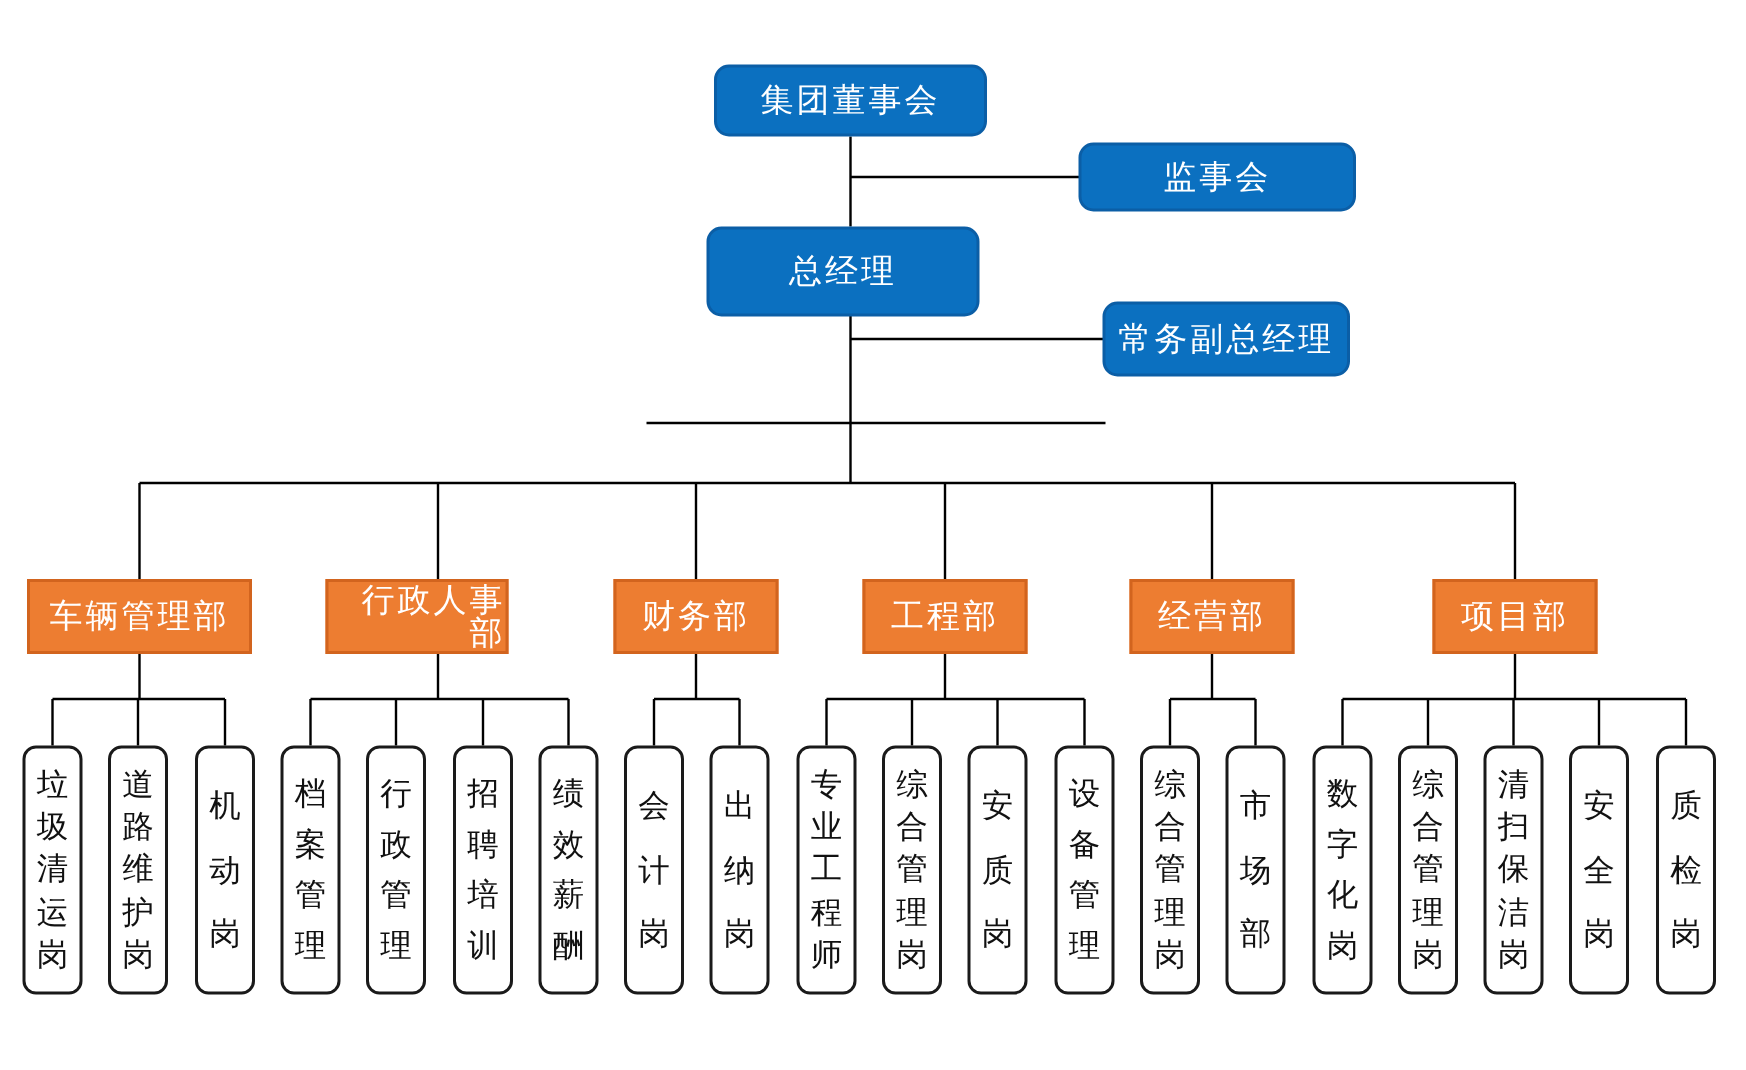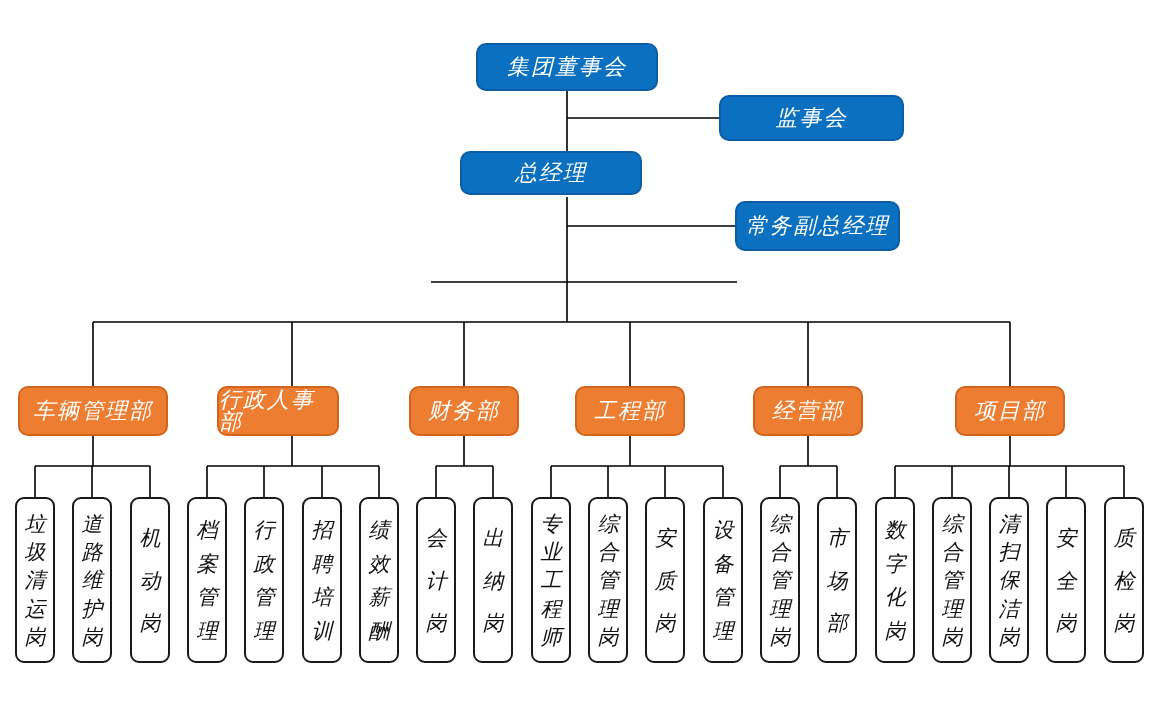--- a/index.html
+++ b/index.html
@@ -6,31 +6,31 @@
   body{
     width:1164px;height:713px;position:relative;overflow:hidden;
     font-family:"Liberation Sans",sans-serif;
   }
   .stage{position:absolute;left:0;top:0;width:1164px;height:713px;}
   .wires{position:absolute;left:0;top:0;width:1164px;height:713px;pointer-events:none;}
   .wires path{stroke:var(--line,#000);stroke-width:1.6;fill:none;}
   .node{
     position:absolute;box-sizing:border-box;
     display:flex;align-items:center;justify-content:center;
-    text-align:left;line-height:1;font-style:italic;
+    text-align:right;line-height:1;
   }
   .blue{
     background:var(--blue,#0b70c0);
     border:2px solid var(--blue-border,#0b5ea6);
     border-radius:10px;color:#fff;font-size:22px;letter-spacing:2px;
   }
   .dept{
     background:var(--orange,#ed7d31);
     border:2px solid var(--orange-border,#d2641e);
-    border-radius:10px;color:#fff;font-size:22px;letter-spacing:2px;
+    border-radius:0;color:#fff;font-size:22px;letter-spacing:2px;
     top:386px;height:50px;
   }
   .leaf{
     background:#fff;
     border:2px solid var(--leaf-border,#1a1a1a);
     border-radius:9px;color:#111;
     top:497px;width:40px;height:166px;
     font-size:21px;
     flex-direction:column;justify-content:space-evenly;
     padding:7px 0;
@@ -56,21 +56,21 @@
       M35 466 L35 497 M92 466 L92 497 M150 466 L150 497 M207 466 L207 497 M264 466 L264 497
       M322 466 L322 497 M379 466 L379 497 M436 466 L436 497 M493 466 L493 497 M551 466 L551 497
       M608 466 L608 497 M665 466 L665 497 M723 466 L723 497 M780 466 L780 497 M837 466 L837 497
       M895 466 L895 497 M952 466 L952 497 M1009 466 L1009 497 M1066 466 L1066 497 M1124 466 L1124 497"></path>
   </svg>
 
   <div class="node blue" style="left:476px;top:43px;width:182px;height:48px">集团董事会</div>
 
   <div class="node blue" style="left:719px;top:95px;width:185px;height:46px">监事会</div>
 
-  <div class="node blue" style="left:460px;top:151px;width:182px;height:44px">总经理</div>
+  <div class="node blue" style="left:471px;top:151px;width:182px;height:60px">总经理</div>
 
   <div class="node blue" style="left:735px;top:201px;width:165px;height:50px">常务副总经理</div>
 
 
 
   <div class="node dept" style="left:18px;width:150px">车辆管理部</div>
 
   <div class="node dept" style="left:217px;width:122px">行政人事部</div>
 
   <div class="node dept" style="left:409px;width:110px">财务部</div>

